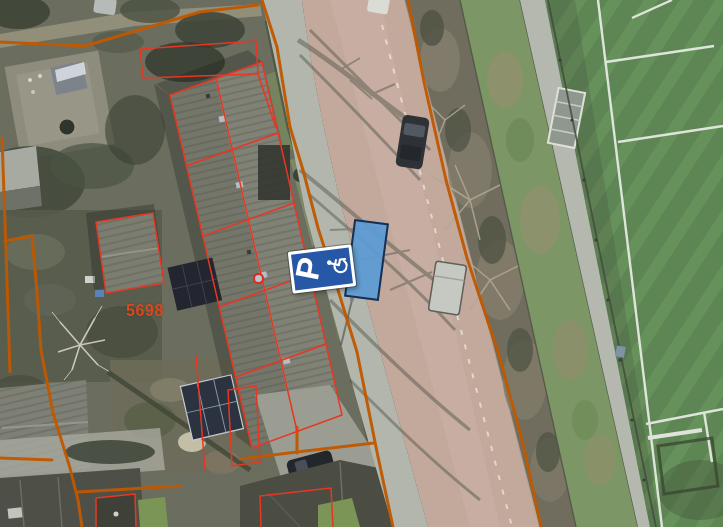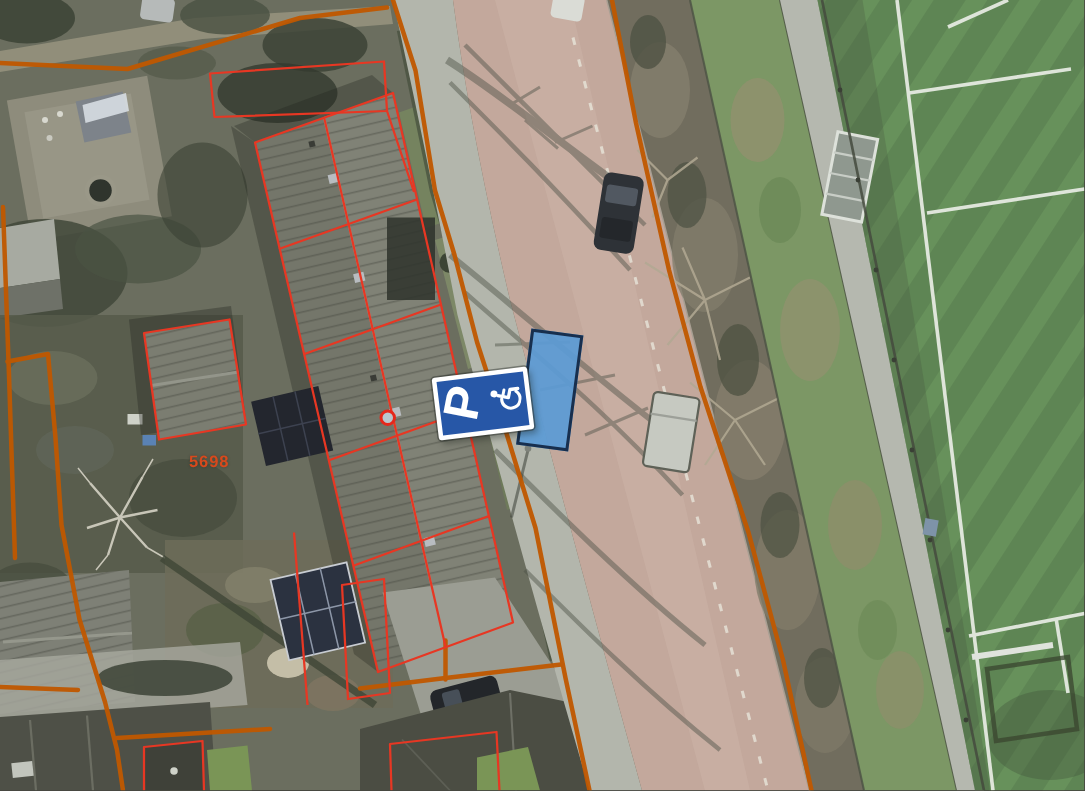--- a/index.html
+++ b/index.html
@@ -3,21 +3,21 @@
 <meta charset="utf-8">
 <style>
   html,body{margin:0;padding:0;background:#222;}
   .stage{
     position:relative;width:723px;height:527px;overflow:hidden;
     font-family:"Liberation Sans",sans-serif;background:#6b6e5f;cursor:grab;
   }
   .stage svg.base{position:absolute;left:0;top:0;}
   .parcel-label{
     position:absolute;left:126px;top:302px;
-    color:#d8491c;font-weight:bold;font-size:11px;letter-spacing:.6px;
+    color:#d8491c;font-weight:bold;font-size:16px;letter-spacing:.6px;
     text-shadow:0 0 2px rgba(0,0,0,.25);user-select:none;
   }
   .pspot{
     position:absolute;left:349px;top:221px;width:35px;height:78px;
     background:rgba(91,155,213,.93);border:2.5px solid #182f4e;
     box-sizing:border-box;transform:rotate(7.5deg);
   }
   .psign{
     position:absolute;left:290px;top:248px;width:64px;height:42px;
     background:#2757a7;border:3.5px solid #ffffff;border-radius:2px;

